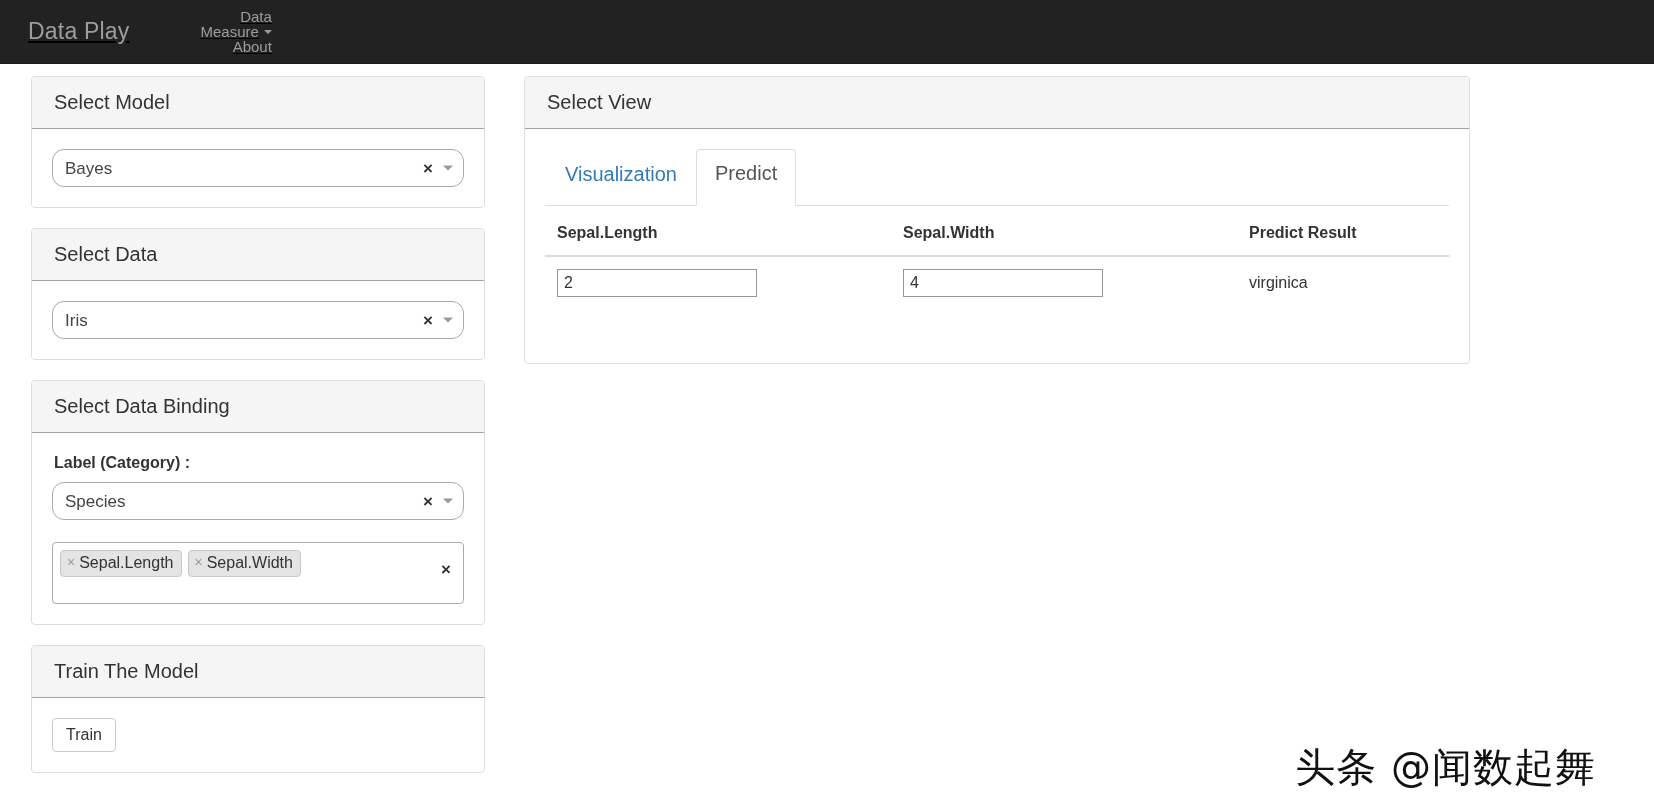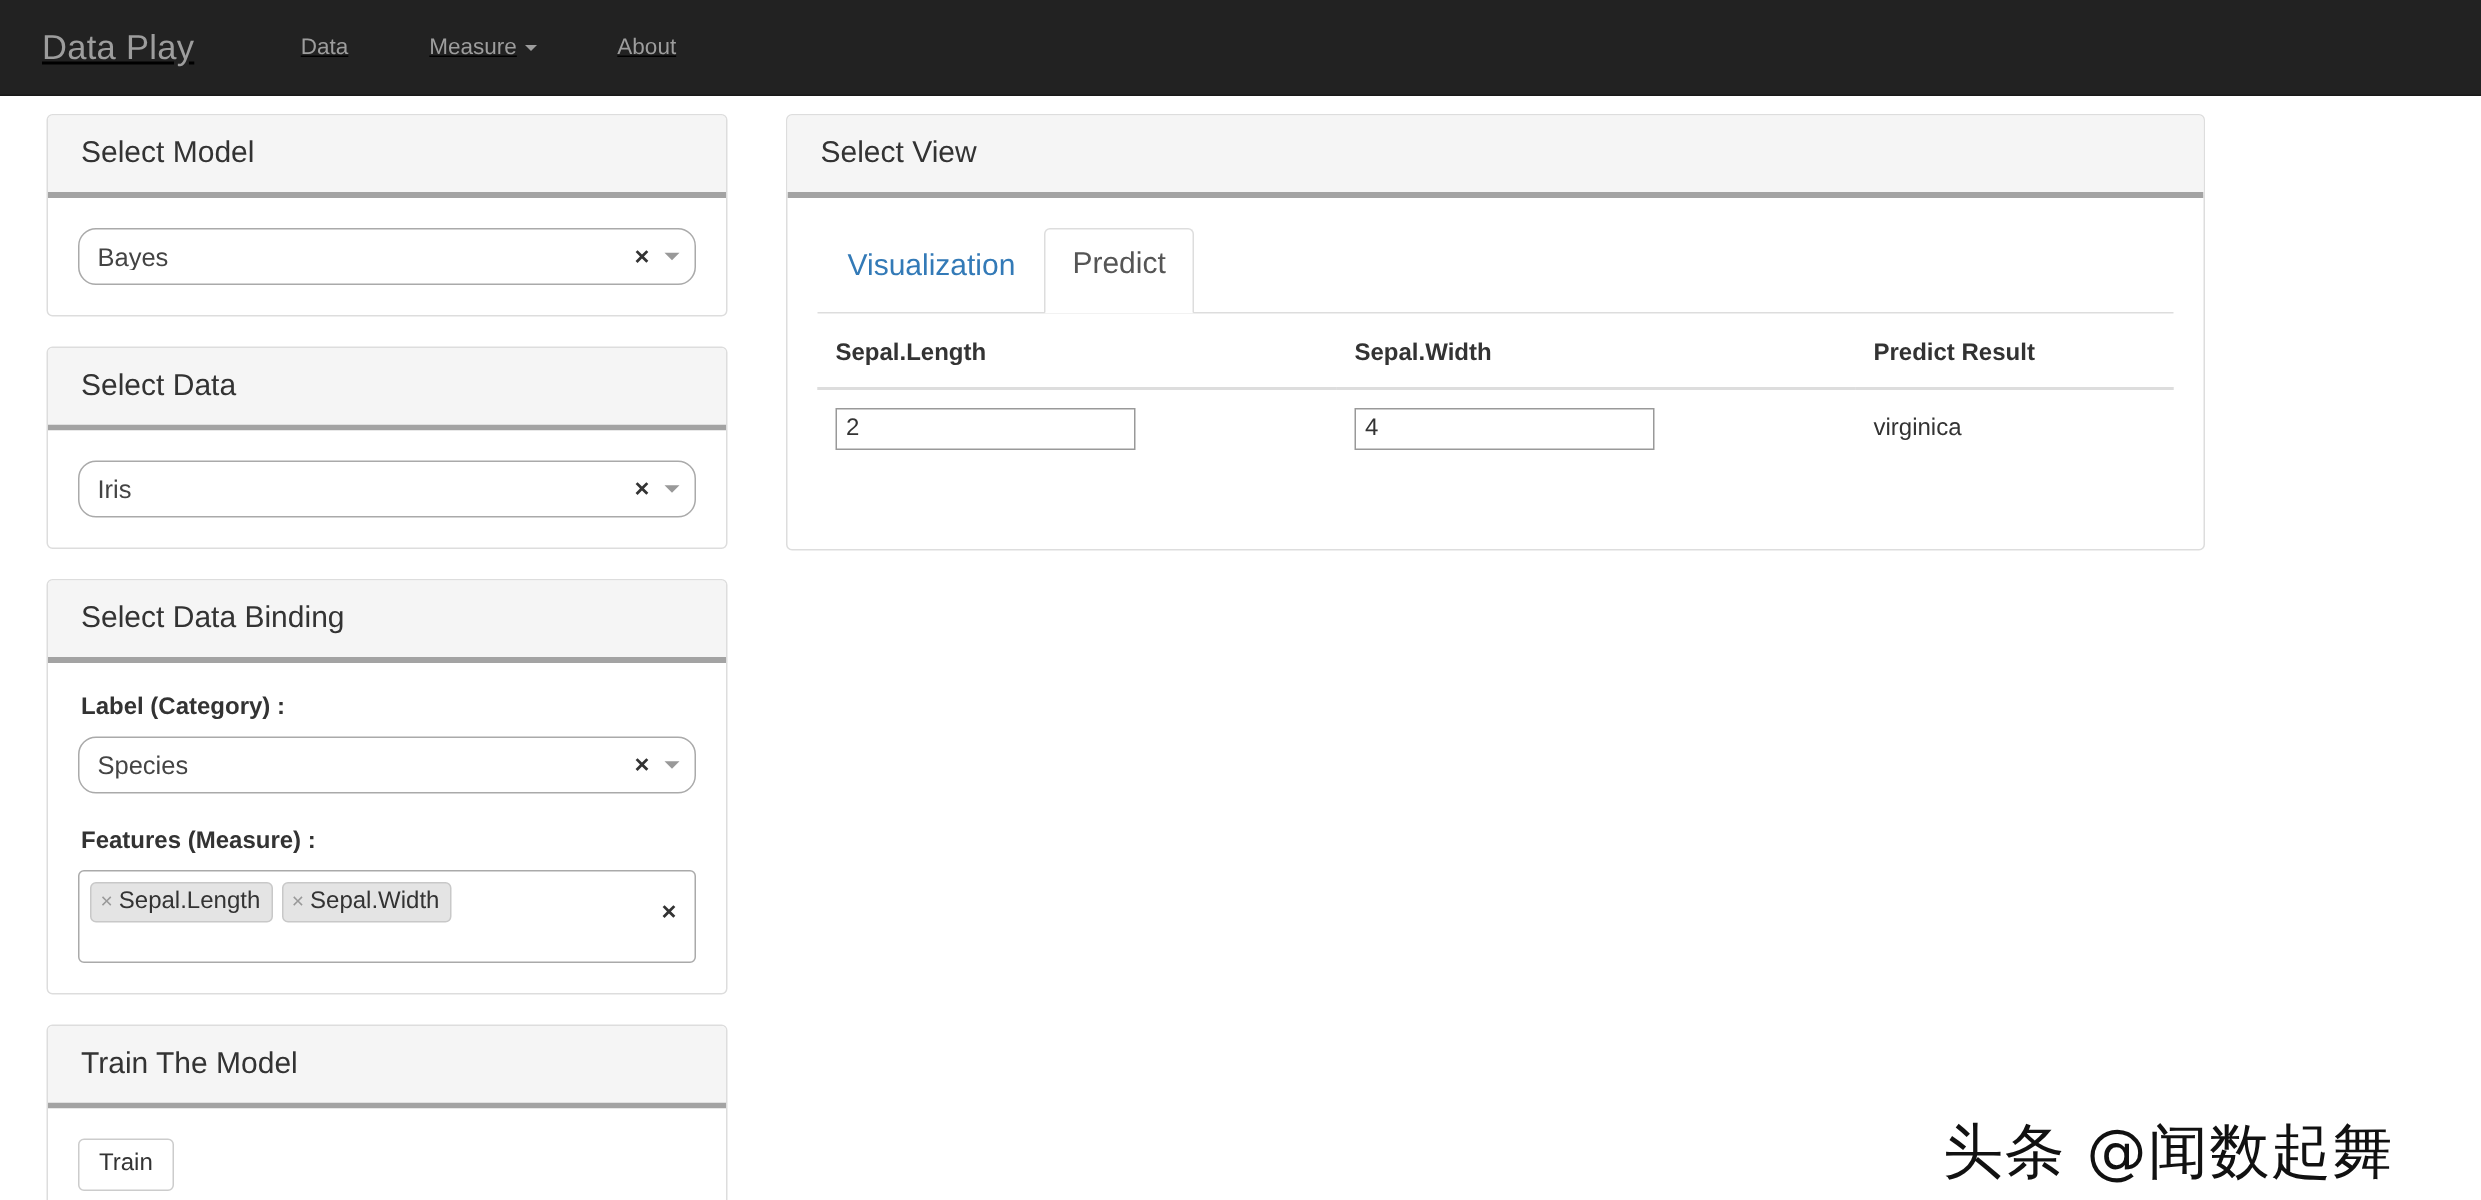--- a/index.html
+++ b/index.html
@@ -24,21 +24,21 @@
   }
   .navbar-brand {
     color: #9d9d9d;
     font-size: 23px;
     letter-spacing: .2px;
     padding-right: 44px;
     line-height: 1;
     text-decoration: none;
     white-space: nowrap;
   }
-  .nav-links { display: flex; align-items: flex-end; }
+  .nav-links { display: flex; align-items: flex-end; flex-direction: column; }
   .nav-link {
     color: #9d9d9d;
     font-size: 15px;
     padding: 0 27px;
     text-decoration: none;
     white-space: nowrap;
     display: flex;
     align-items: center;
     line-height: 1;
   }
@@ -73,21 +73,21 @@
 
   
   .panel {
     background: #ffffff;
     border: 1px solid #dddddd;
     border-radius: 4px;
     margin-bottom: 20px;
   }
   .panel-heading {
     background: #f5f5f5;
-    border-bottom: 4px solid #a3a3a3;
+    border-bottom: 1px solid #a3a3a3;
     border-top-left-radius: 3px;
     border-top-right-radius: 3px;
     padding: 14px 22px 15px 22px;
   }
   .panel-title {
     margin: 0;
     font-size: 20px;
     font-weight: normal;
     color: #333333;
     line-height: 1.1;
@@ -335,21 +335,20 @@
         <div class="field-block">
           <div class="field-label">Label (Category) :</div>
           <div class="s2">
             <span class="s2-text">Species</span>
             <span class="s2-clear">×</span>
             <span class="s2-arrow"></span>
           </div>
         </div>
 
         <div class="field-block">
-          <div class="field-label">Features (Measure) :</div>
           <div class="s2-multi">
             <div class="tags">
               <span class="tag">
                 <span class="tag-x">×</span>
                 <span>Sepal.Length</span>
               </span>
               <span class="tag">
                 <span class="tag-x">×</span>
                 <span>Sepal.Width</span>
               </span>

